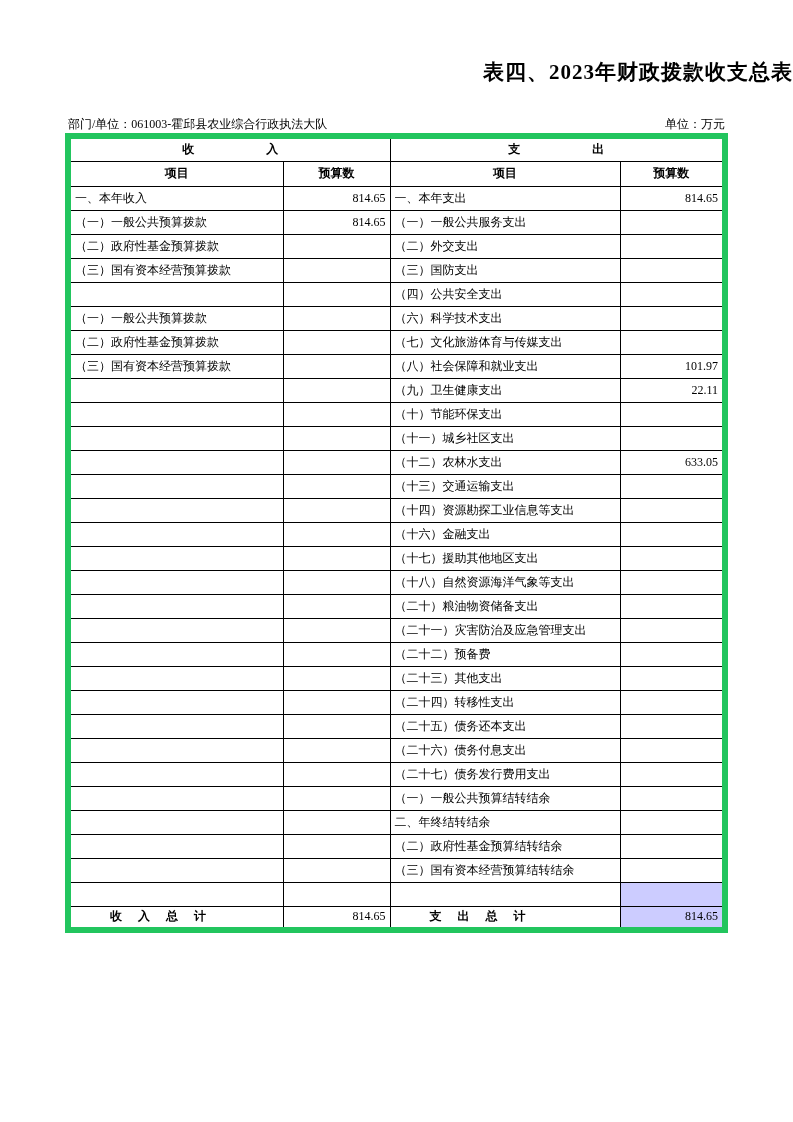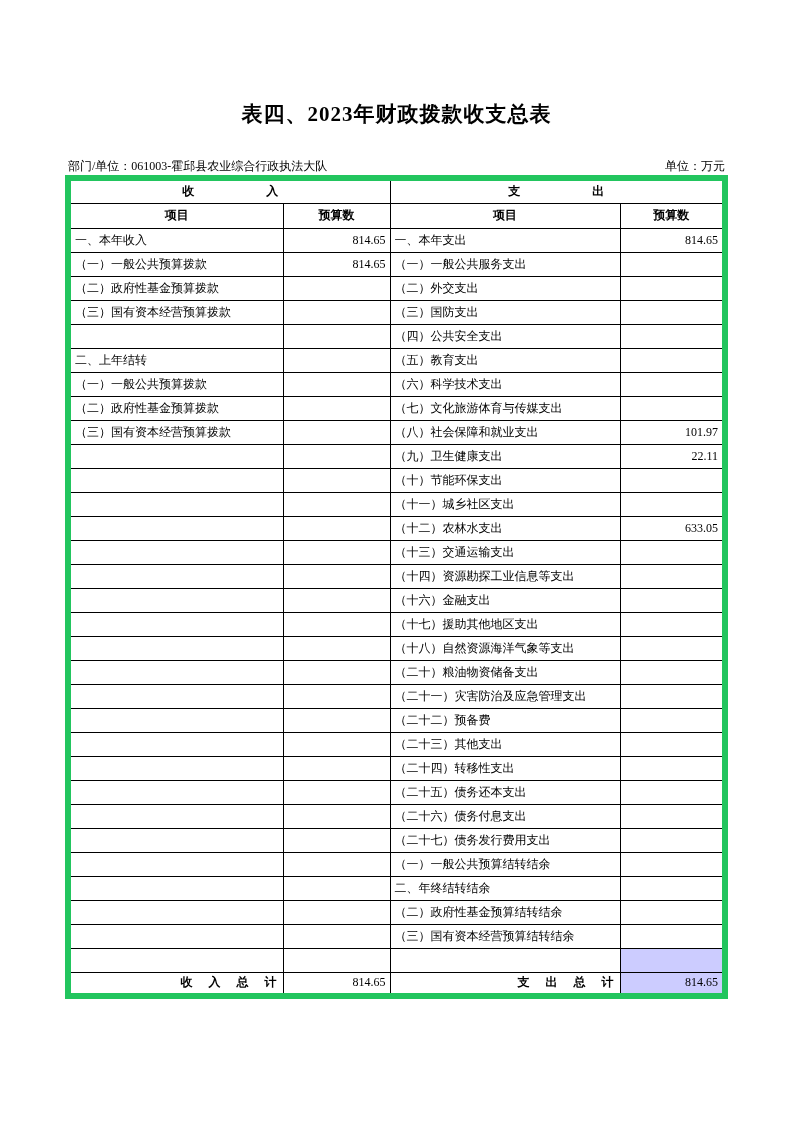--- a/index.html
+++ b/index.html
@@ -5,22 +5,22 @@
   * { box-sizing: border-box; }
   html, body { margin: 0; padding: 0; }
   body {
     width: 793px; height: 1122px;
     background: #ffffff;
     font-family: "Liberation Serif", "DejaVu Serif", serif;
     color: #000;
   }
   .page { position: relative; width: 793px; height: 1122px; overflow: hidden; }
   .title {
-    padding-top: 100px;
-    text-align: center;
+    padding-top: 58px;
+    text-align: right;
     font-size: 21px;
     font-weight: bold;
     letter-spacing: 1px;
   }
   .meta {
     display: flex;
     justify-content: space-between;
     align-items: flex-end;
     margin: 30px 68px 0 68px;
     font-size: 12px;
@@ -47,21 +47,21 @@
   }
   table.budget thead th {
     font-weight: bold;
     text-align: center;
     height: 25px;
   }
   td.item { text-align: left; }
   td.num  { text-align: right; }
   tfoot td { height: 25px; }
   tfoot td.total-label {
-    text-align: right;
+    text-align: left;
     font-weight: bold;
     letter-spacing: 2px;
     padding-left: 39px;
   }
 </style>
 </head>
 <body>
 
 <div class="page">
 
@@ -116,26 +116,20 @@
           <td class="item">（三）国防支出</td>
           <td class="num"></td>
         </tr>
         <tr>
           <td class="item"></td>
           <td class="num"></td>
           <td class="item">（四）公共安全支出</td>
           <td class="num"></td>
         </tr>
         <tr>
-          <td class="item">二、上年结转</td>
-          <td class="num"></td>
-          <td class="item">（五）教育支出</td>
-          <td class="num"></td>
-        </tr>
-        <tr>
           <td class="item">（一）一般公共预算拨款</td>
           <td class="num"></td>
           <td class="item">（六）科学技术支出</td>
           <td class="num"></td>
         </tr>
         <tr>
           <td class="item">（二）政府性基金预算拨款</td>
           <td class="num"></td>
           <td class="item">（七）文化旅游体育与传媒支出</td>
           <td class="num"></td>

